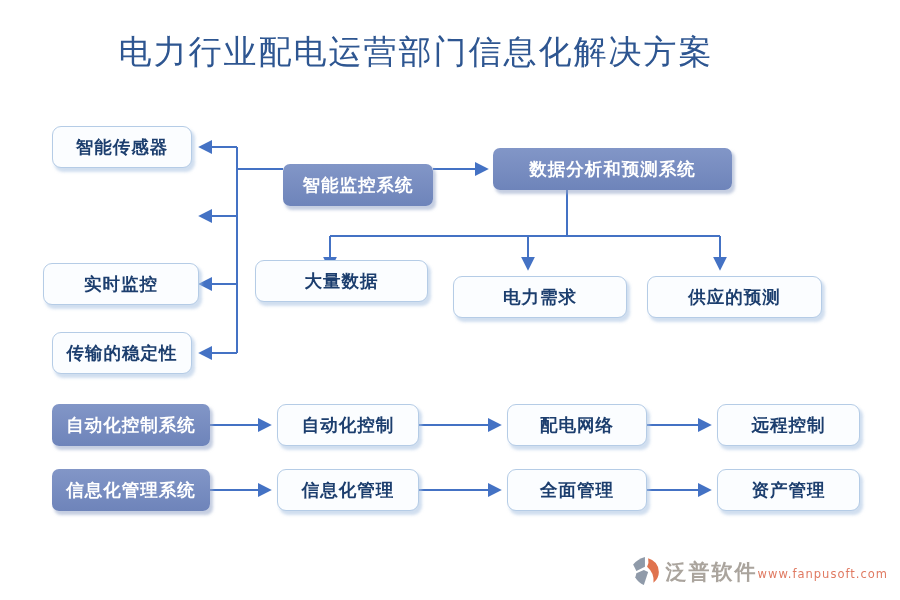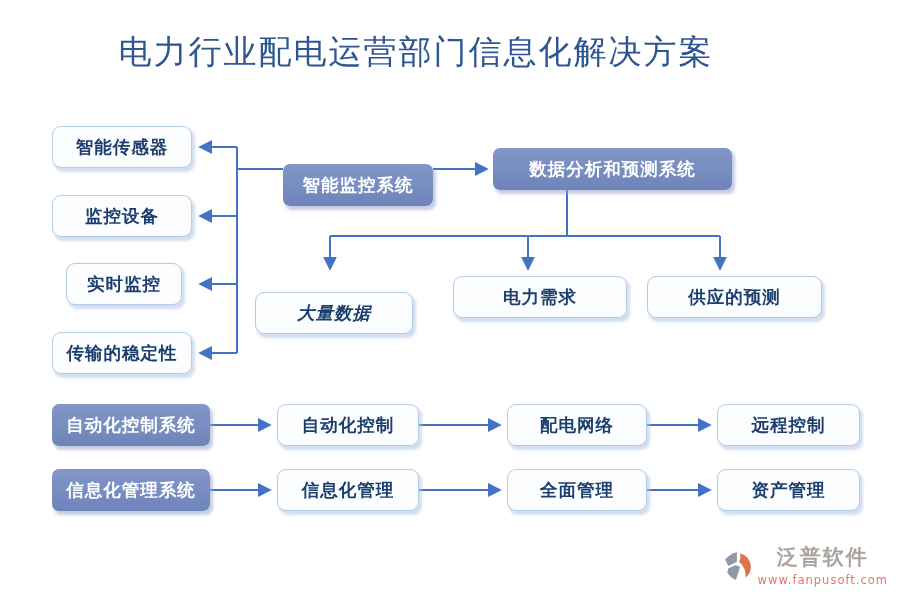--- a/index.html
+++ b/index.html
@@ -21,21 +21,21 @@
     background:#fbfdff;border:1px solid #b5cce6;color:#1c3e6e;
     box-shadow:2.5px 3.5px 3px rgba(170,195,226,0.55);
   }
   .solid{
     background:linear-gradient(180deg,#8296c7,#6e84ba);color:#ffffff;border-radius:7px;
     box-shadow:2.5px 3.5px 3px rgba(150,165,200,0.55);
   }
   .logo{
     position:absolute;right:12px;bottom:14px;display:flex;align-items:center;gap:5px;
   }
-  .logo-text{display:flex;flex-direction:column;align-items:center;line-height:1;}
+  .logo-text{display:flex;flex-direction:row;align-items:flex-start;line-height:1;}
   .brand-name{font-size:21px;font-weight:bold;color:#aaa49d;letter-spacing:2px;}
   .brand-site{font-size:11.5px;color:#e07a62;letter-spacing:1px;margin-top:8px;
     font-family:"DejaVu Sans","Liberation Sans",sans-serif;}
 </style>
 </head>
 <body>
 
 <div class="stage">
 
   <div class="title">电力行业配电运营部门信息化解决方案</div>
@@ -68,28 +68,27 @@
       <line x1="419" y1="425" x2="499" y2="425" marker-end="url(#arr)"></line>
       <line x1="647" y1="425" x2="709" y2="425" marker-end="url(#arr)"></line>
 
       <line x1="210" y1="490" x2="269" y2="490" marker-end="url(#arr)"></line>
       <line x1="419" y1="490" x2="499" y2="490" marker-end="url(#arr)"></line>
       <line x1="647" y1="490" x2="709" y2="490" marker-end="url(#arr)"></line>
     </g>
   </svg>
 
   <div class="box light" style="left:52px;top:126px;width:140px;">智能传感器</div>
-  <div class="box light" style="left:52px;top:195px;width:140px;">监控设备</div>
-  <div class="box light" style="left:66px;top:263px;width:116px;">实时监控</div>
+  <div class="box light" style="left:43px;top:263px;width:156px;">实时监控</div>
   <div class="box light" style="left:52px;top:332px;width:140px;">传输的稳定性</div>
 
   <div class="box solid" style="left:283px;top:148px;width:150px;margin-top:16px;">智能监控系统</div>
   <div class="box solid" style="left:493px;top:148px;width:239px;">数据分析和预测系统</div>
 
-  <div class="box light" style="left:255px;top:292px;width:158px;font-style:italic;">大量数据</div>
+  <div class="box light" style="left:255px;top:260px;width:173px;">大量数据</div>
   <div class="box light" style="left:453px;top:276px;width:174px;">电力需求</div>
   <div class="box light" style="left:647px;top:276px;width:175px;">供应的预测</div>
 
   <div class="box solid" style="left:52px;top:404px;width:158px;">自动化控制系统</div>
   <div class="box light" style="left:277px;top:404px;width:142px;">自动化控制</div>
   <div class="box light" style="left:507px;top:404px;width:140px;">配电网络</div>
   <div class="box light" style="left:717px;top:404px;width:143px;">远程控制</div>
 
   <div class="box solid" style="left:52px;top:469px;width:158px;">信息化管理系统</div>
   <div class="box light" style="left:277px;top:469px;width:142px;">信息化管理</div>

